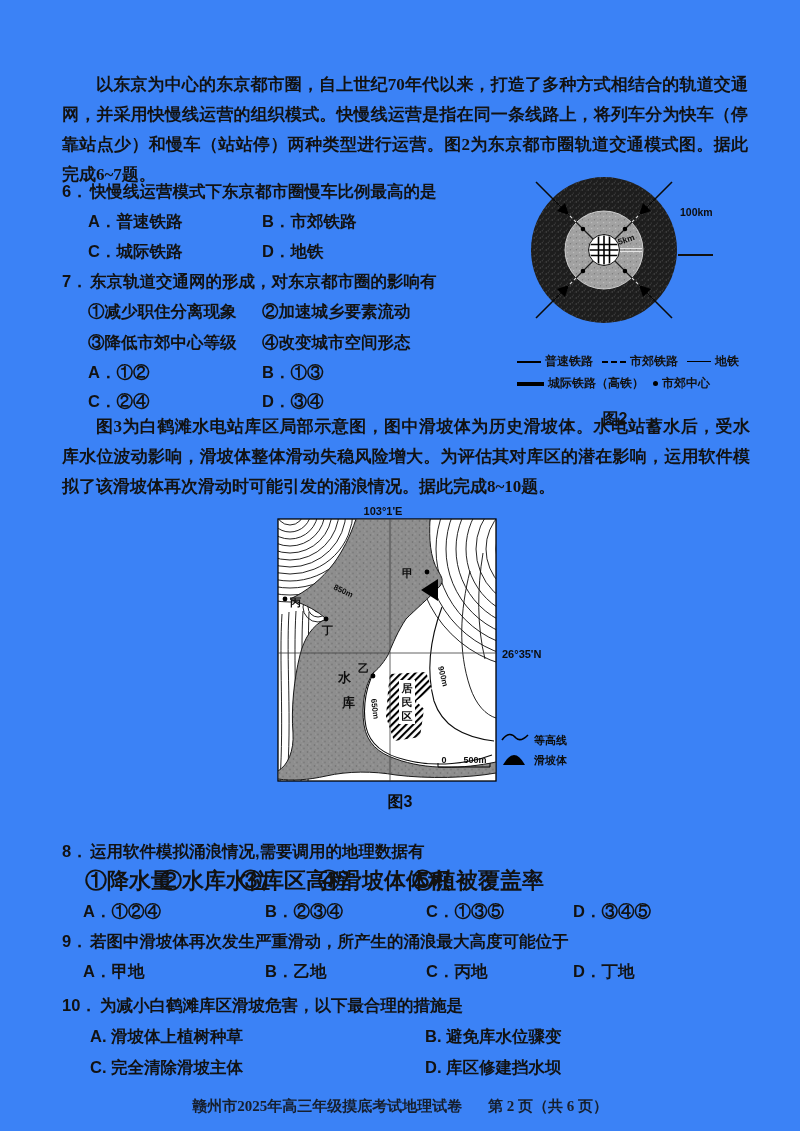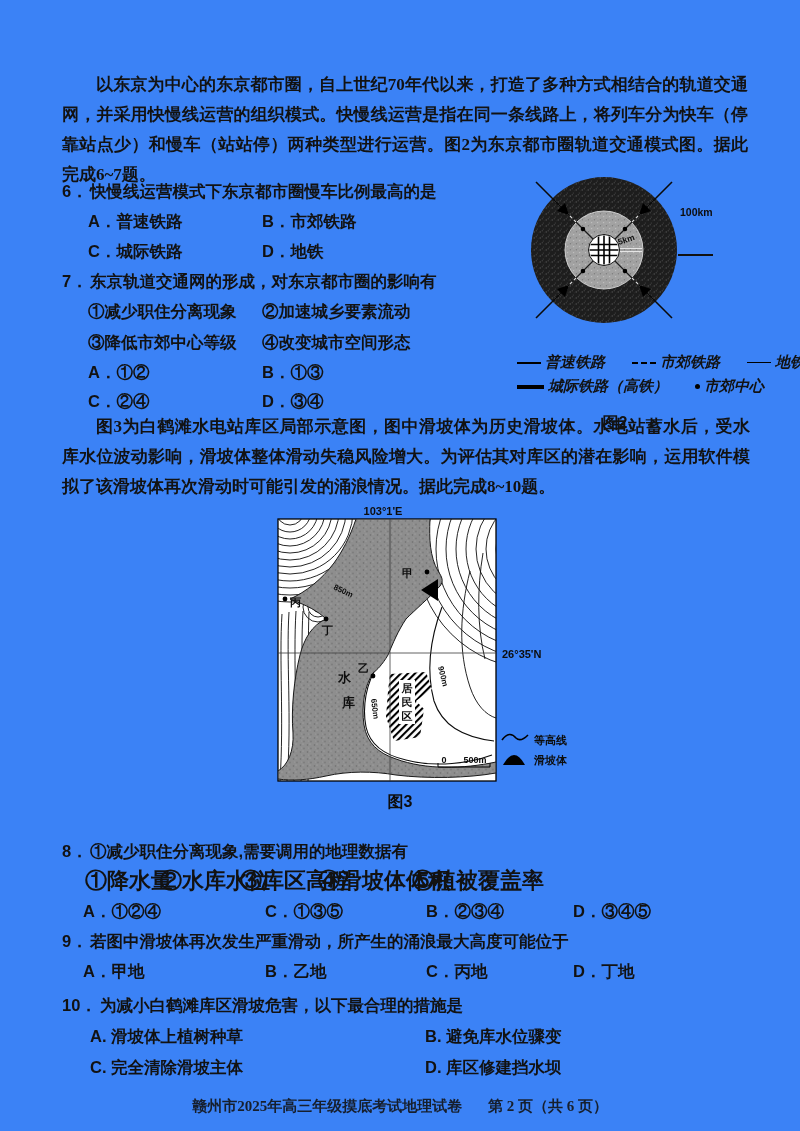--- a/index.html
+++ b/index.html
@@ -11,21 +11,21 @@
   .q{font-weight:700;font-size:16.5px;line-height:30px;}
   .stem{display:flex;}
   .qnum{flex:none;width:28px;}
   .qnum.w10{width:38px;}
   .stemtext{flex:1;}
   .row2{display:grid;grid-template-columns:174px 1fr;padding-left:26px;}
   .row10{display:grid;grid-template-columns:335px 1fr;padding-left:28px;}
   .row4{display:grid;grid-template-columns:182px 161px 147px 1fr;padding-left:21px;}
   .row5{display:grid;grid-template-columns:75px 80px 78px 94px 1fr;padding-left:23px;font-size:22px;}
   .row2 span,.row4 span,.row5 span,.row10 span{white-space:nowrap;}
-  .f2l{display:flex;align-items:center;gap:27px;font-size:15px;font-weight:700;margin-top:5px;padding-left:2px;font-style:italic;}
+  .f2l{display:flex;align-items:center;gap:9px;font-size:12px;font-weight:700;margin-top:5px;padding-left:2px;}
   .f2l .it{display:flex;align-items:center;gap:4px;white-space:nowrap;}
   .sym{display:inline-block;}
   .line-med{width:24px;border-top:2px solid #000;}
   .line-dash{width:24px;border-top:2px dashed #000;}
   .line-thin{width:24px;border-top:1px solid #000;}
   .line-thick{width:27px;border-top:4px solid #000;}
   .dot-sym{width:5px;height:5px;background:#000;border-radius:50%;}
   .cap2{width:200px;text-align:center;font-size:16px;font-weight:700;margin-top:17px;}
   .footer{position:absolute;left:0;top:1097px;width:100%;text-align:center;font-size:15px;
           font-weight:700;font-family:"Liberation Serif",serif;opacity:.88;}
@@ -299,33 +299,33 @@
         <text x="34" y="33" font-size="11" class="st">滑坡体</text>
       </g>
 
       <text x="150" y="304" font-size="16" text-anchor="middle" class="st">图3</text>
     </svg>
   </div>
 
   <div class="q abs" style="left:62px;top:832px;width:700px;padding-top:4px;">
     <div class="stem">
       <span class="qnum">8．</span>
-      <span class="stemtext">①减少职住分离现象,需要调用的地理数据有</span>
+      <span class="stemtext">运用软件模拟涌浪情况,需要调用的地理数据有</span>
     </div>
     <div class="row5">
       <span>①降水量</span>
       <span>②水库水位</span>
       <span>③库区高程</span>
       <span>④滑坡体体积</span>
       <span>⑤植被覆盖率</span>
     </div>
     <div class="row4">
       <span>A．①②④</span>
+      <span>B．②③④</span>
       <span>C．①③⑤</span>
-      <span>B．②③④</span>
       <span>D．③④⑤</span>
     </div>
   </div>
 
   <div class="q abs" style="left:62px;top:922px;width:700px;padding-top:4px;">
     <div class="stem">
       <span class="qnum">9．</span>
       <span class="stemtext">若图中滑坡体再次发生严重滑动，所产生的涌浪最大高度可能位于</span>
     </div>
     <div class="row4">

